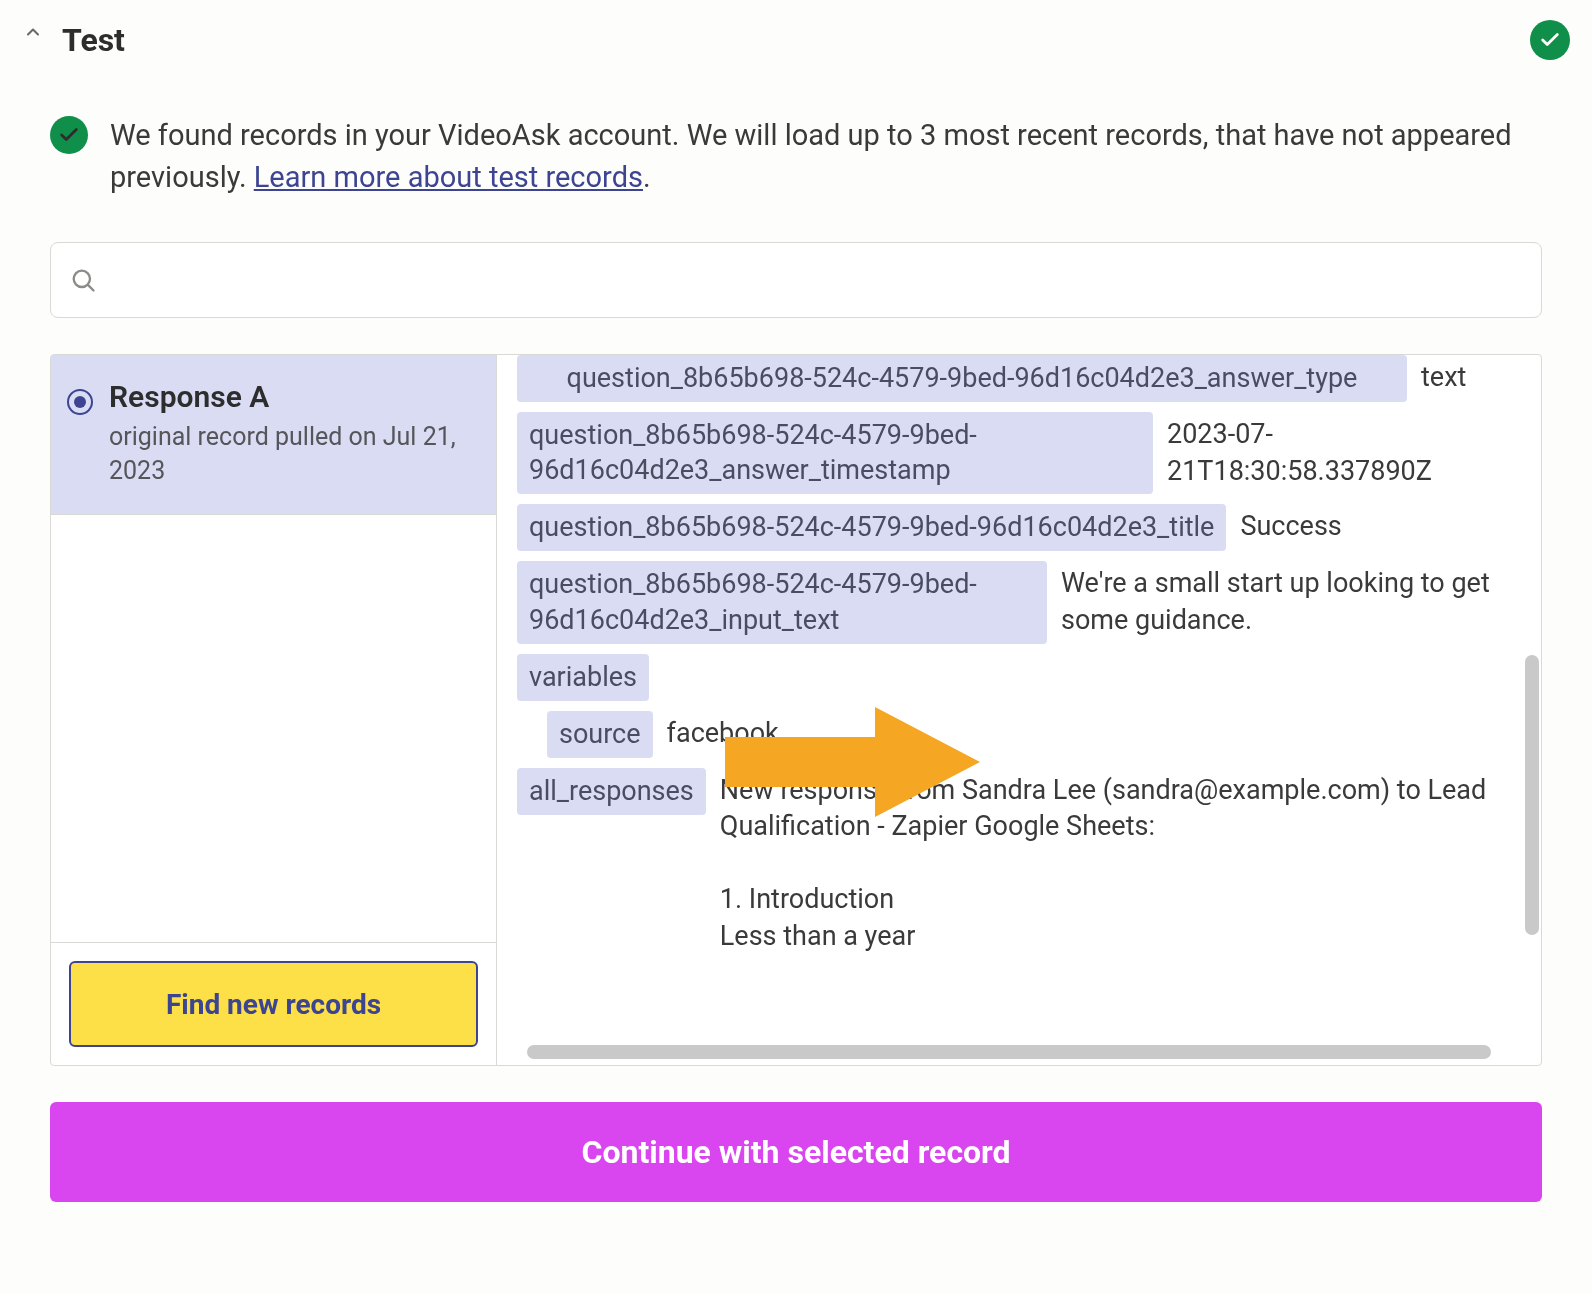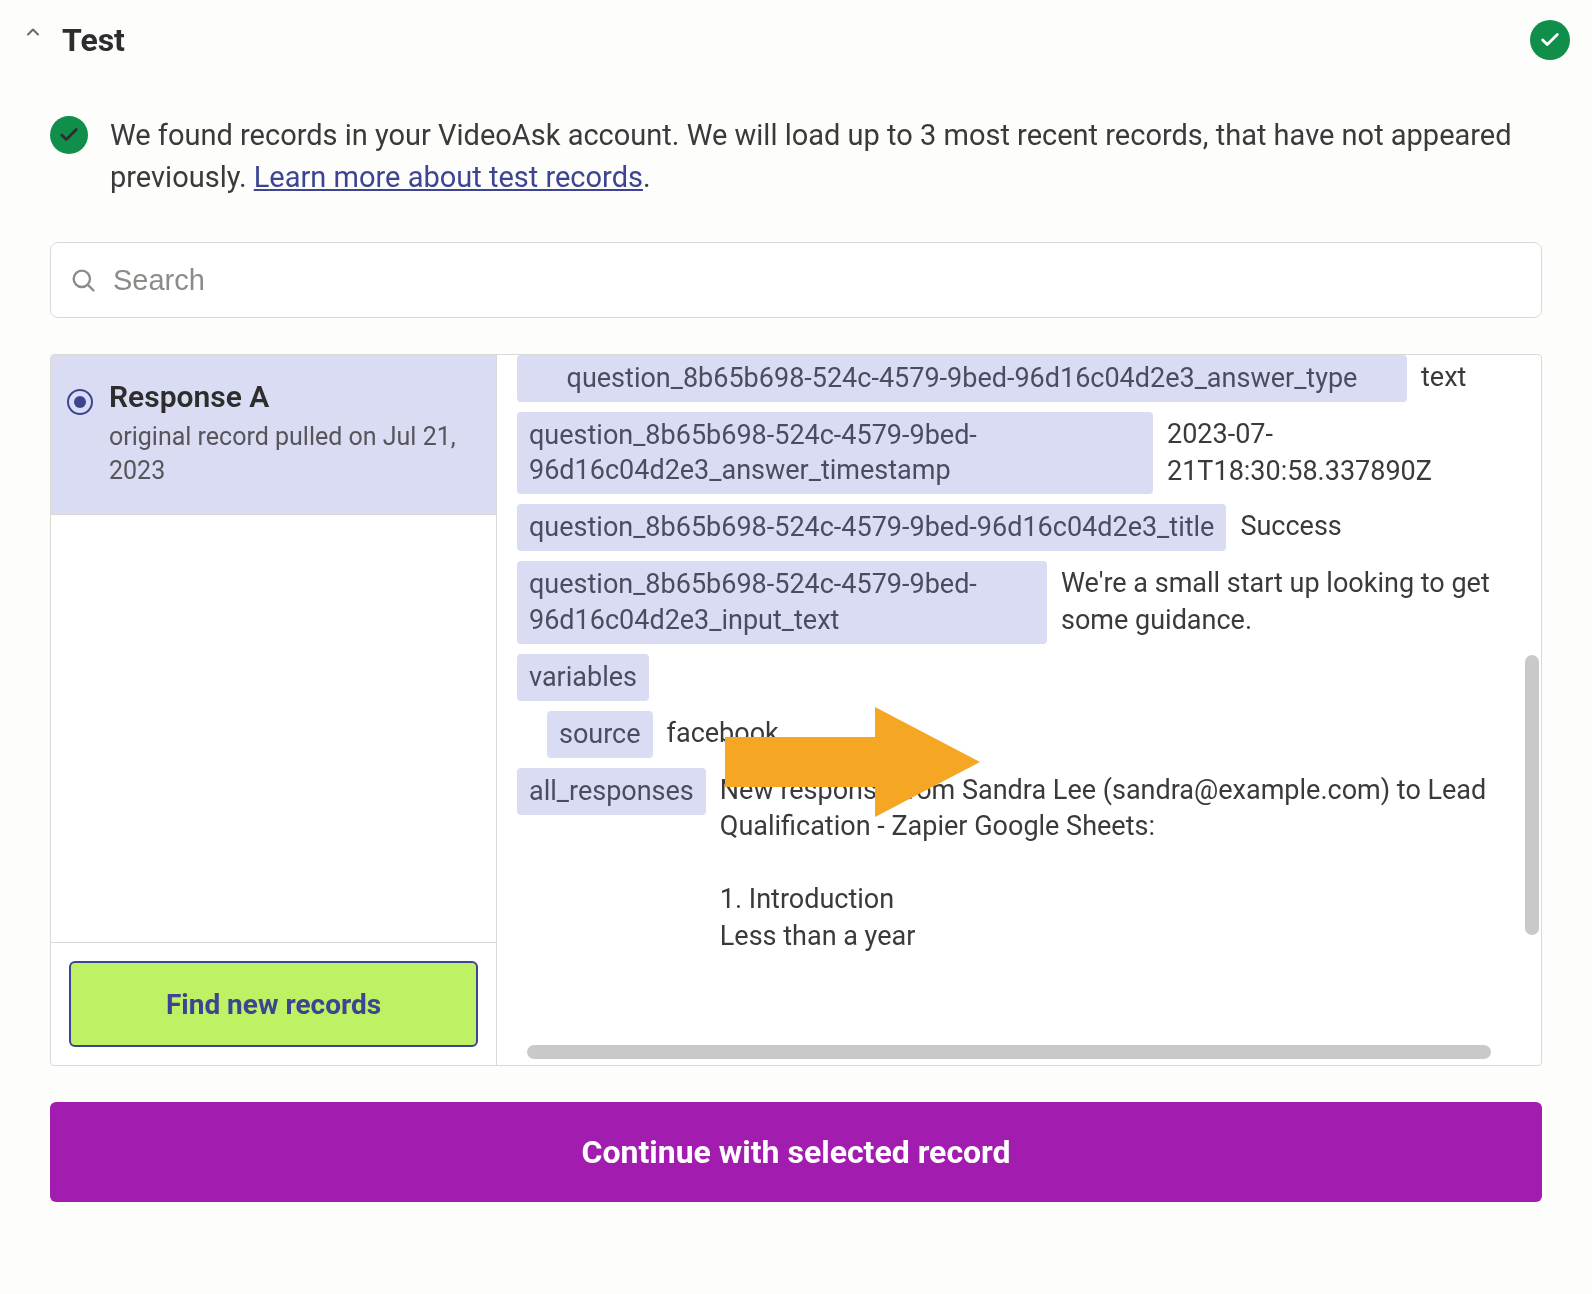--- a/index.html
+++ b/index.html
@@ -149,21 +149,21 @@
   .left-spacer { flex: 1; }
   .find-new-wrap {
     padding: 18px;
     border-top: 1px solid #d9d9d6;
   }
   .find-new-btn {
     width: 100%;
     height: 86px;
     border: 2px solid #3d4592;
     border-radius: 6px;
-    background: #bef264;
+    background: #fde047;
     color: #3d4592;
     font-size: 28px;
     font-weight: 700;
     display: flex;
     align-items: center;
     justify-content: center;
     cursor: pointer;
   }
 
   .right-pane {
@@ -227,21 +227,21 @@
     position: absolute;
     left: 208px;
     top: 342px;
     pointer-events: none;
   }
 
   
   .continue-btn {
     margin: 36px 28px 0 28px;
     height: 100px;
-    background: #a21caf;
+    background: #d946ef;
     color: #fff;
     border-radius: 6px;
     display: flex;
     align-items: center;
     justify-content: center;
     font-size: 32px;
     font-weight: 700;
     cursor: pointer;
   }
 </style>
@@ -274,21 +274,20 @@
     <span>We found records in your VideoAsk account. We will load up to 3 most recent records, that have not appeared previously. </span><a href="#">Learn more about test records</a><span>.</span>
   </div>
 </div>
 
 <div class="search-wrap">
   <div class="search-input">
     <svg width="28" height="28" viewBox="0 0 24 24" fill="none" stroke="currentColor" stroke-width="2" stroke-linecap="round" stroke-linejoin="round">
         <circle cx="11" cy="11" r="7"></circle>
         <line x1="21" y1="21" x2="16.65" y2="16.65"></line>
       </svg>
-    <input class="search-field" placeholder="Search" style="">
   </div>
 </div>
 
 <div class="panel">
 
   <div class="left-pane">
     <div class="record-card">
       <span class="radio">
           <span class="radio-inner"></span>
         </span>

